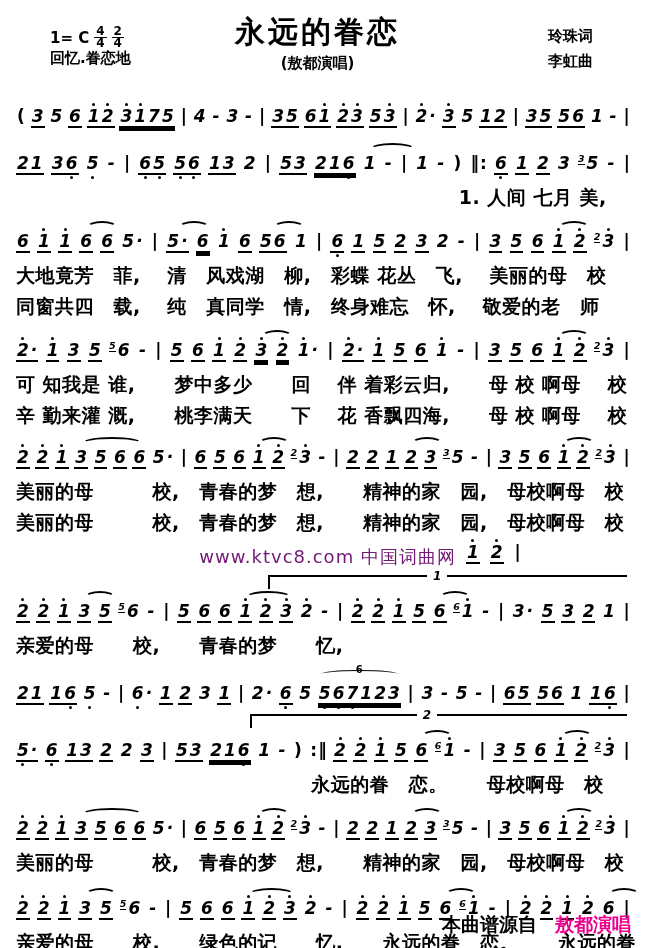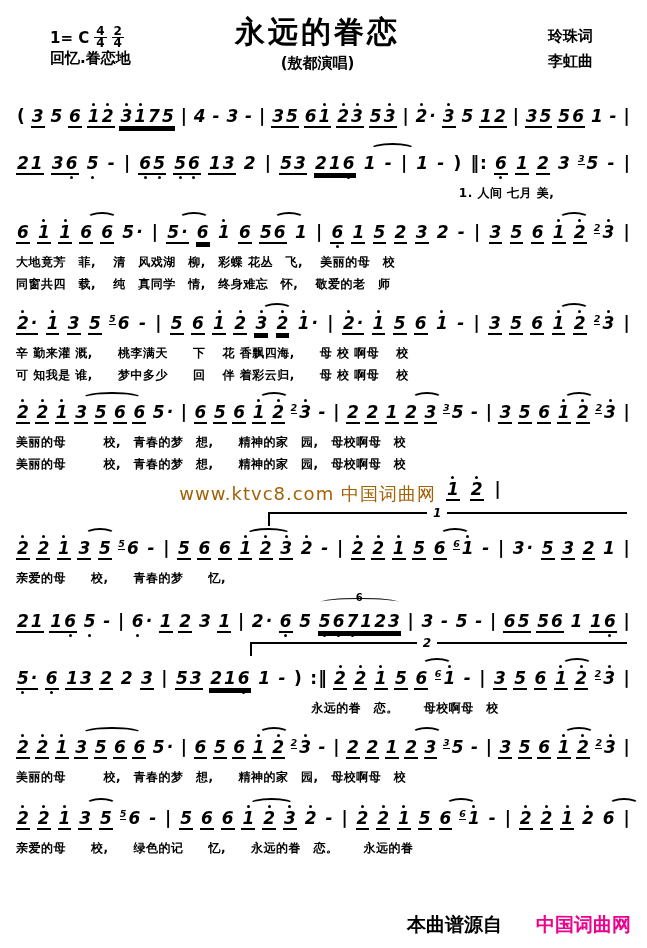--- a/index.html
+++ b/index.html
@@ -38,25 +38,25 @@
   .tx.u1{border-bottom:2px solid #000;}
   .tx.u2{border-bottom:2px solid #000;box-shadow:0 3px 0 0 #000;}
   .bar .tx,.rep .tx,.paren .tx{font-style:normal;}
   .rep .tx{font-weight:bold;letter-spacing:-1px;}
   .grace{font-size:9.5px;font-weight:bold;font-style:italic;border-bottom:1px solid #000;line-height:10px;align-self:center;transform:translateY(-5px);margin-right:1px;}
   .arc{position:absolute;top:-6px;left:55%;height:9px;border:2px solid transparent;border-top:2px solid #000;border-radius:100% 100% 0 0/130% 130% 0 0;box-sizing:border-box;}
   .tupline{position:absolute;top:-9px;left:3px;right:3px;height:7px;border-top:1.5px solid #000;border-radius:100% 100% 0 0;}
   .tupnum{position:absolute;top:-15px;left:0;right:0;text-align:center;font-size:10px;font-weight:bold;font-style:normal;background:transparent;}
   .volta{position:absolute;top:-22px;height:12px;border-top:2px solid #000;border-left:2px solid #000;}
   .vlabel{position:absolute;left:44%;top:-8px;background:#fff;padding:0 6px;font-size:12px;font-weight:bold;font-style:italic;}
-  .lyric{font-size:12px;font-weight:600;margin-top:5px;white-space:pre;letter-spacing:0.5px;}
+  .lyric{font-size:19px;font-weight:600;margin-top:5px;white-space:pre;letter-spacing:0.5px;}
   .wmrow{display:flex;align-items:flex-end;gap:10px;}
-  .wm{font-size:18px;color:#a16207;font-weight:500;letter-spacing:1px;}
+  .wm{font-size:18px;color:#701a75;font-weight:500;letter-spacing:1px;margin-left:20px;}
   
-  .footer{position:absolute;right:16px;bottom:10px;font-size:19px;font-weight:bold;display:flex;gap:34px;}
+  .footer{position:absolute;right:16px;bottom:10px;font-size:19px;font-weight:bold;display:flex;gap:18px;}
 </style>
 </head>
 <body>
 
 <div class="sheet">
 
   <div class="header">
     <div class="meta-left">
       <div class="keyline">
         <span>1= C</span>
@@ -1238,22 +1238,22 @@
           <span class="tok bar">
             <span class="chars">
               <span class="ch">
                 <i class="od"></i>
                 <b class="tx">|</b>
                 <i class="od"></i>
               </span>
             </span>
           </span>
         </div>
+        <div class="lyric">可 知我是 谁,　　梦中多少　　回　 伴 着彩云归,　　母 校 啊母　 校</div>
         <div class="lyric">辛 勤来灌 溉,　　桃李满天　　下　 花 香飘四海,　　母 校 啊母　 校</div>
-        <div class="lyric">可 知我是 谁,　　梦中多少　　回　 伴 着彩云归,　　母 校 啊母　 校</div>
       </div>
       <div class="system" style="margin-top: 14px;">
         <div class="notes">
           <span class="tok">
             <span class="chars">
               <span class="ch">
                 <i class="od on"></i>
                 <b class="tx u1">2</b>
                 <i class="od"></i>
               </span>
@@ -3069,16 +3069,16 @@
               </span>
             </span>
           </span>
         </div>
         <div class="lyric">亲爱的母　　校,　　绿色的记　　忆,　　永远的眷　恋。　　永远的眷</div>
       </div>
     </div>
 
   <div class="footer">
     <span>本曲谱源自</span>
-    <span id="footer-site" style="color: rgb(236, 0, 140);">中国词曲网</span>
+    <span id="footer-site" style="color: rgb(236, 0, 140);">敖都演唱</span>
   </div>
 
 </div>
 
 </body></html>

